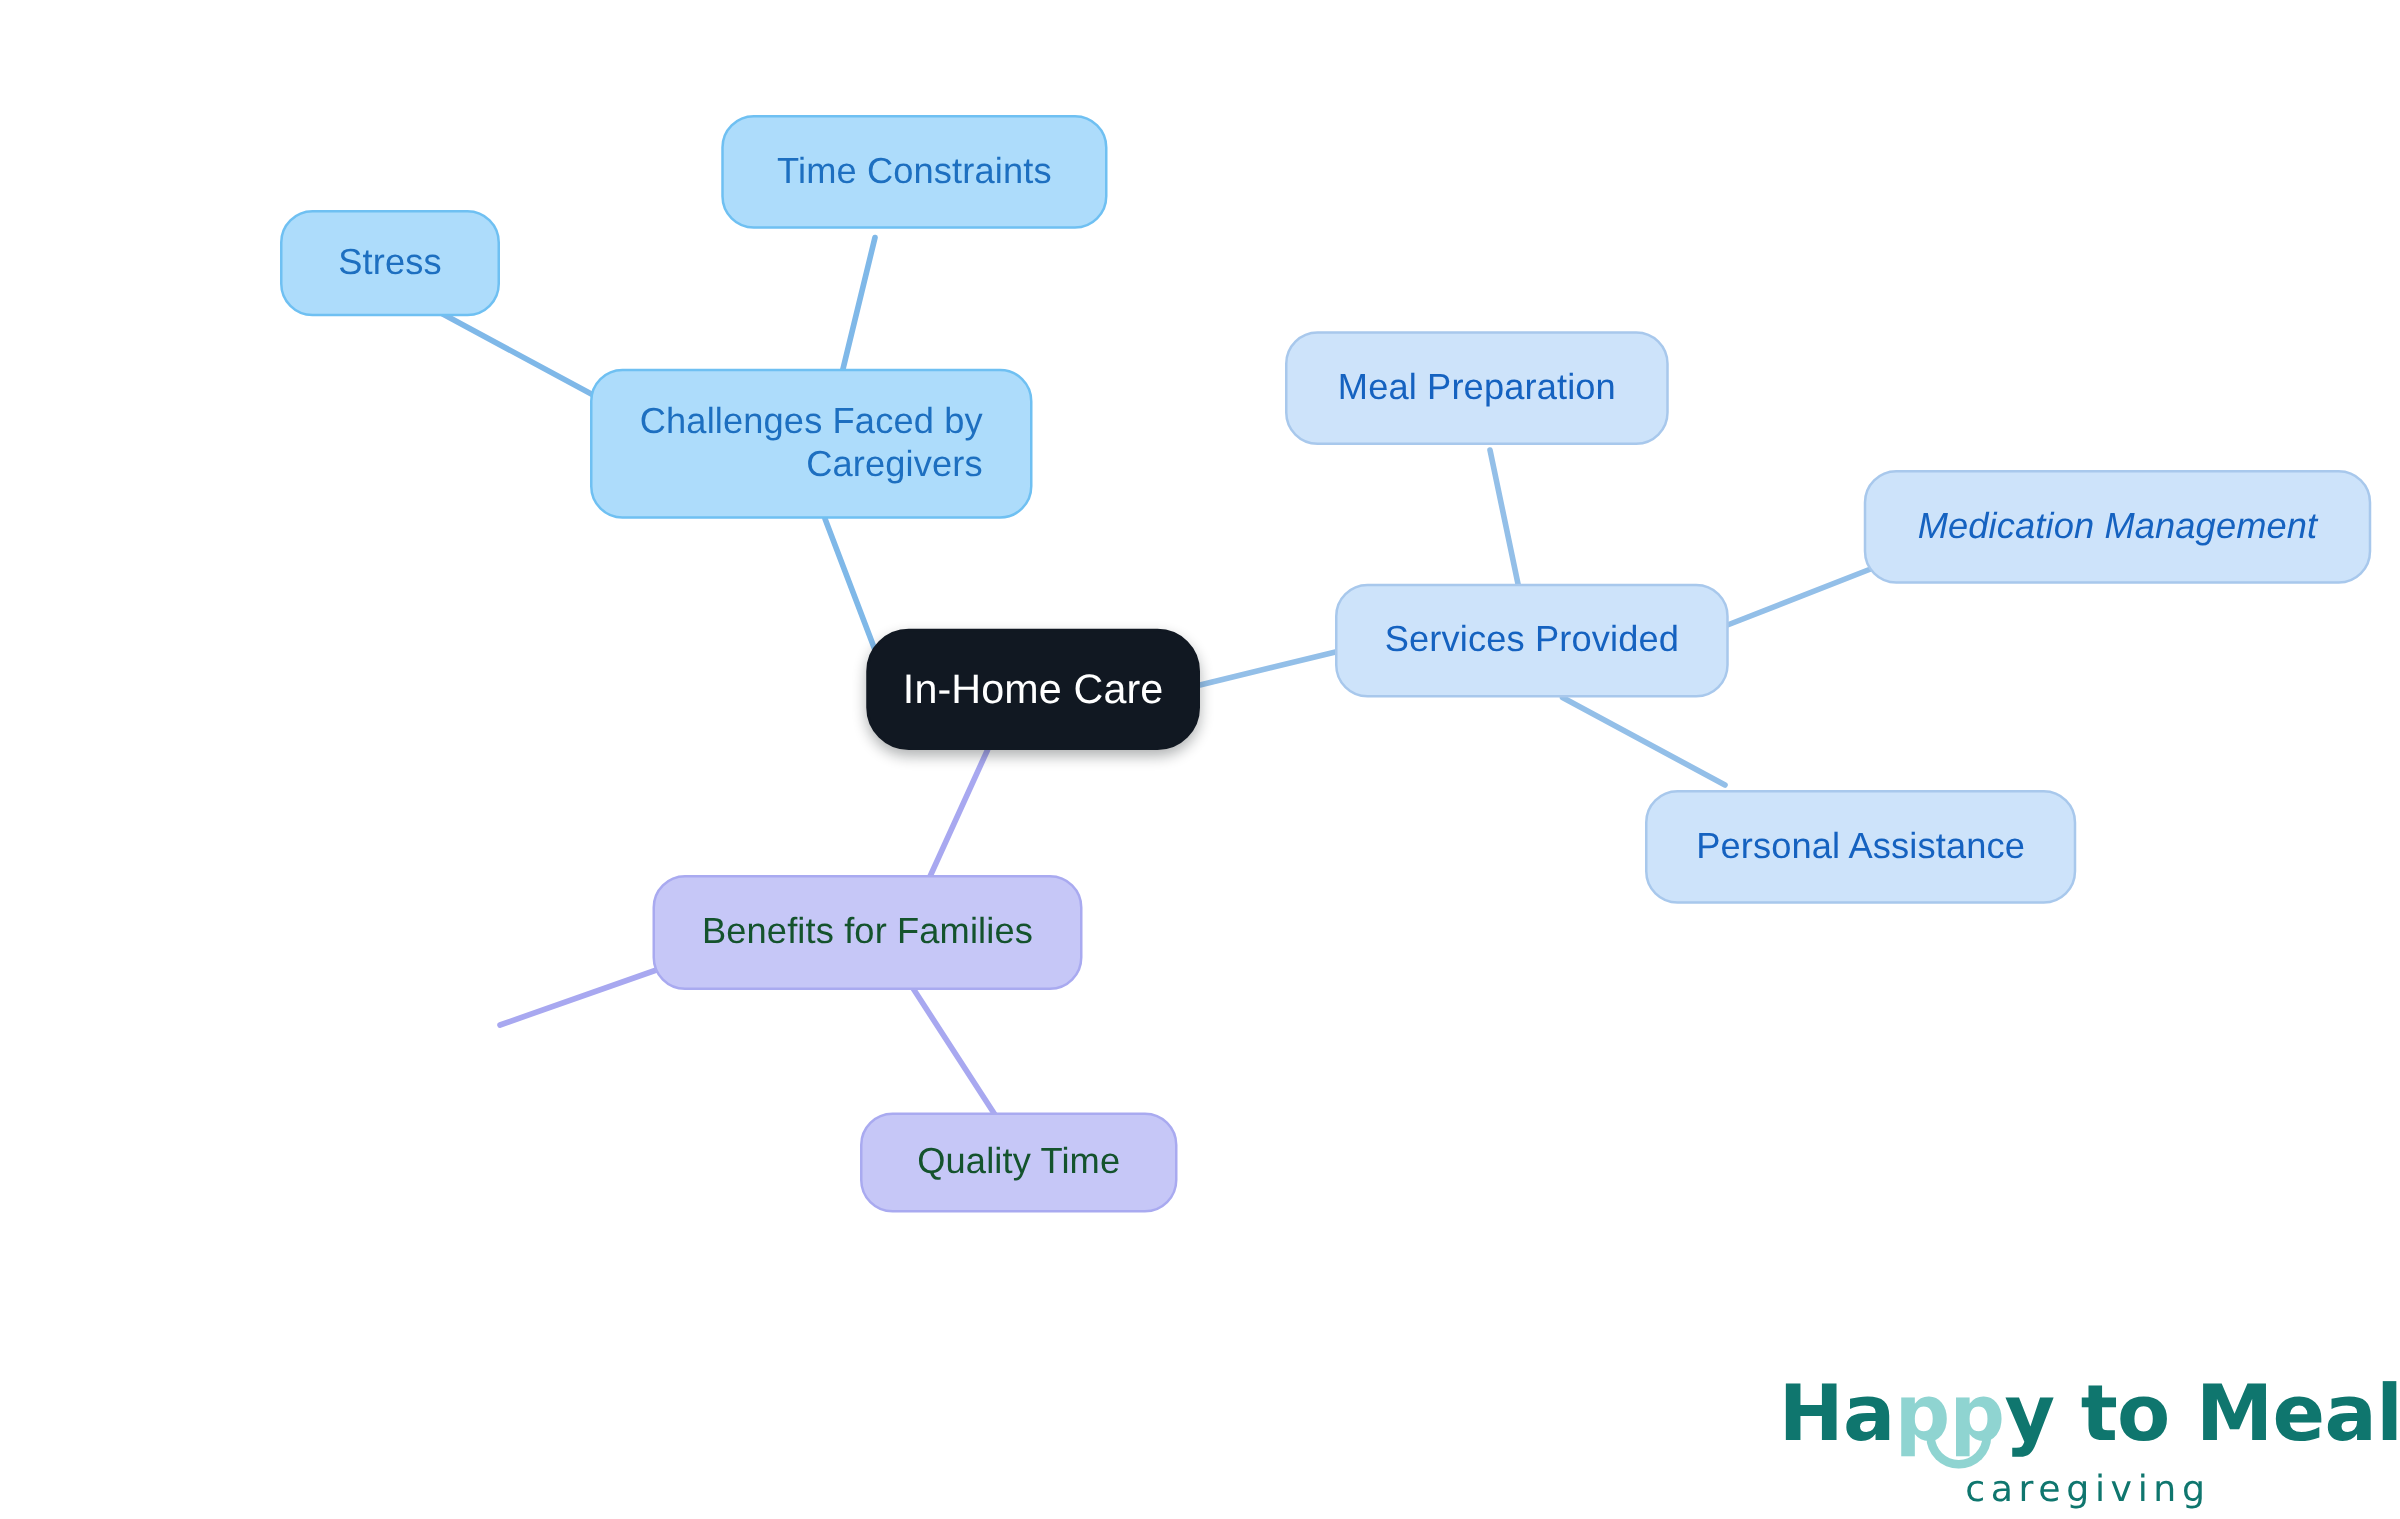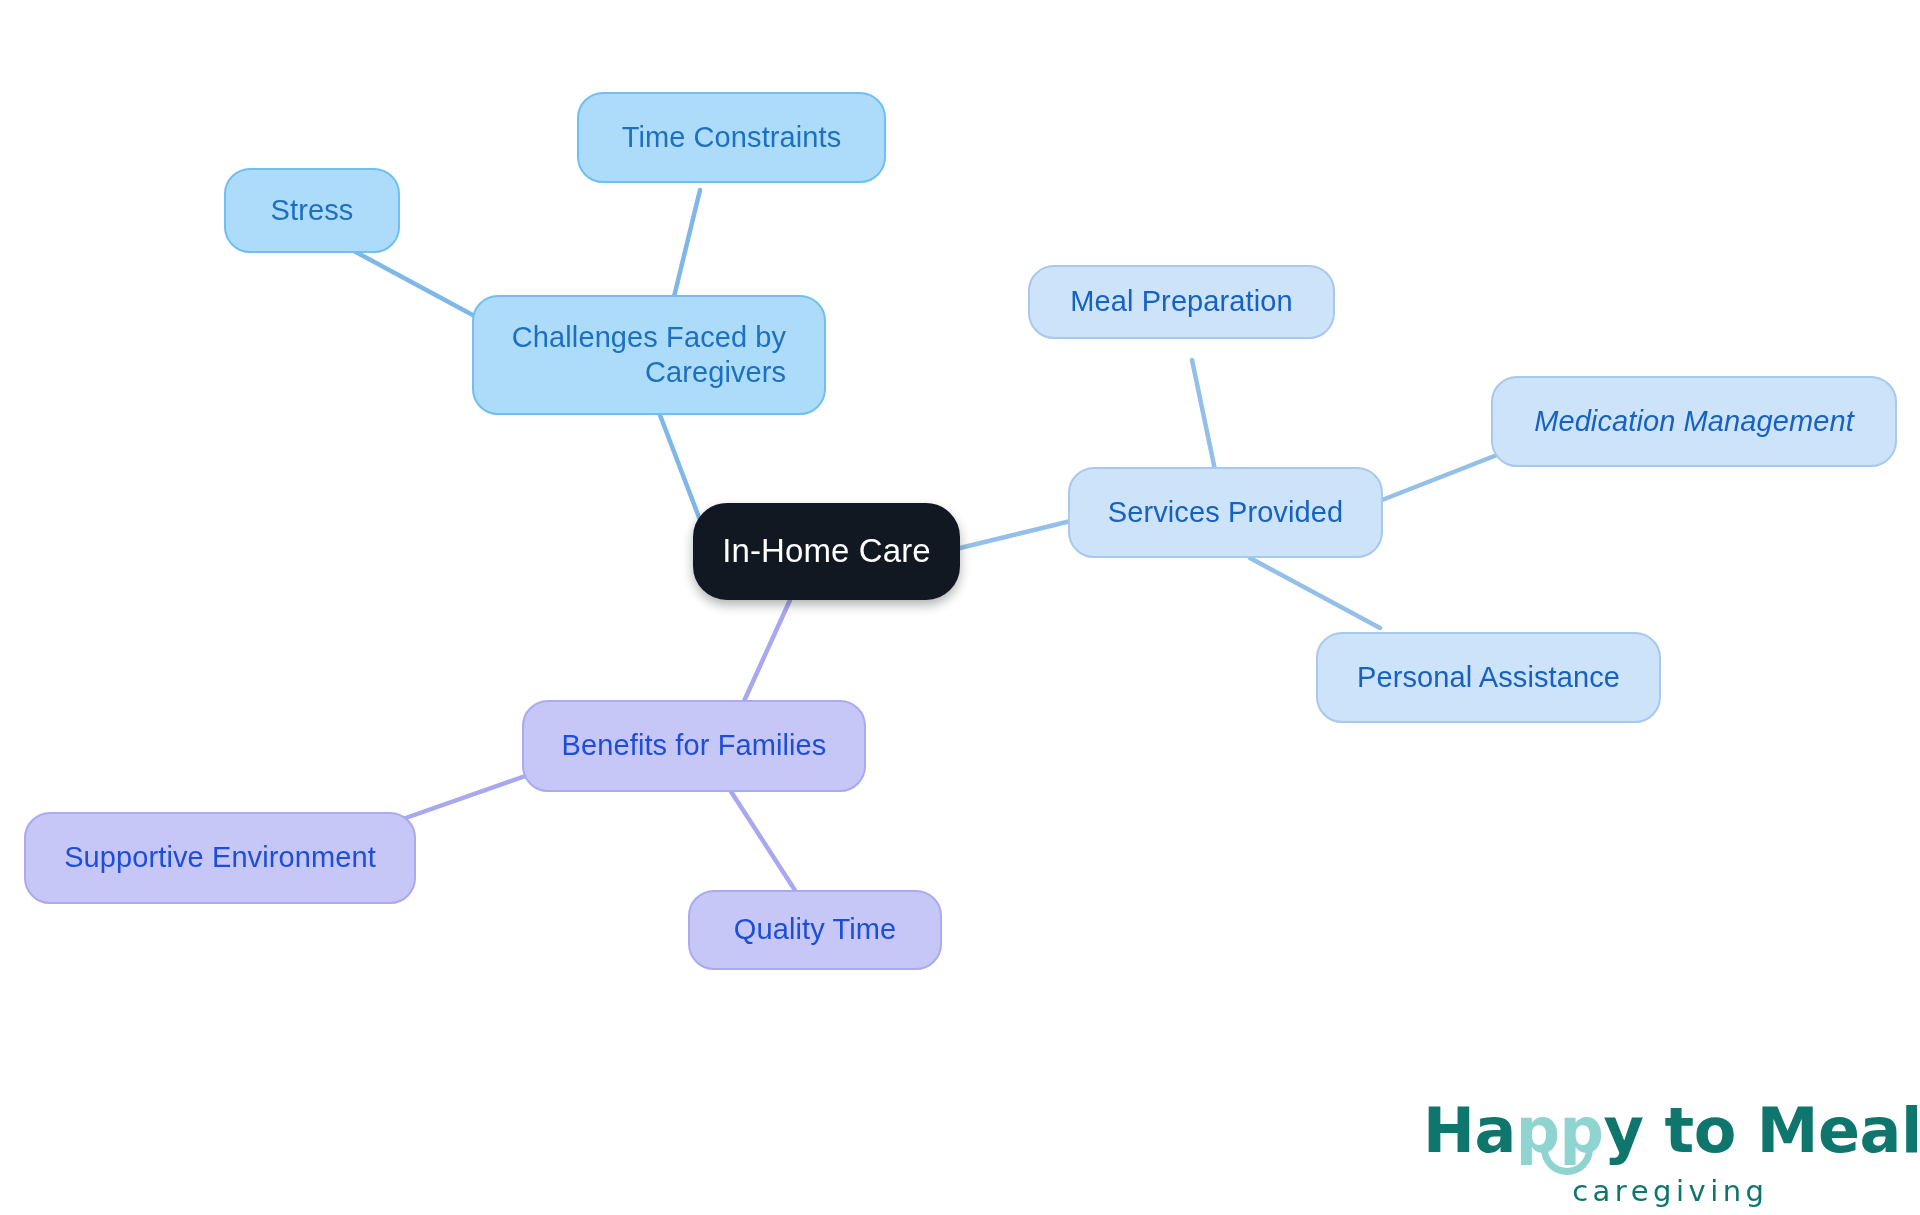--- a/index.html
+++ b/index.html
@@ -69,21 +69,21 @@
   .node-paleblue {
     background: #CDE3FA;
     border-color: #A8C8EC;
     color: #1562C0;
     font-size: 29px;
   }
 
   .node-lavender {
     background: #C6C7F7;
     border-color: #A9AAF0;
-    color: #1d4ed8;
+    color: #14532d;
     font-size: 29px;
   }
 
   
   #brand-logo {
     position: absolute;
     z-index: 3;
     user-select: none;
   }
   .logo-wordmark {
@@ -151,29 +151,28 @@
 
   <div class="node node-blue" style="left:472px; top:295px; width:354px; height:120px;">Challenges Faced by
 Caregivers</div>
 
   <div class="node node-blue" style="left:224px; top:168px; width:176px; height:85px;">Stress</div>
 
   <div class="node node-blue" style="left:577px; top:92px; width:309px; height:91px;">Time Constraints</div>
 
   <div class="node node-paleblue" style="left:1068px; top:467px; width:315px; height:91px;">Services Provided</div>
 
-  <div class="node node-paleblue" style="left:1028px; top:265px; width:307px; height:74px;">Meal Preparation</div>
+  <div class="node node-paleblue" style="left:1028px; top:265px; width:307px; height:91px;">Meal Preparation</div>
 
   <div class="node node-paleblue" style="left:1491px; top:376px; width:406px; height:91px;font-style:italic;">Medication Management</div>
 
   <div class="node node-paleblue" style="left:1276px; top:632px; width:345px; height:91px;margin-left:40px;">Personal Assistance</div>
 
   <div class="node node-lavender" style="left:522px; top:700px; width:344px; height:92px;">Benefits for Families</div>
 
-  <div class="node node-lavender" style="left:24px; top:812px; width:392px; height:92px;">Supportive Environment</div>
 
   <div class="node node-lavender" style="left:688px; top:890px; width:254px; height:80px;">Quality Time</div>
 
   <div id="brand-logo" style="left:1423px; top:1100px;">
     <div class="logo-wordmark">
       <span class="logo-coral">Ha</span><span class="logo-teal">pp</span><span class="logo-coral">y to Meal</span>
       <span class="logo-smile"></span>
     </div>
     <div class="logo-tagline">caregiving</div>
   </div>

